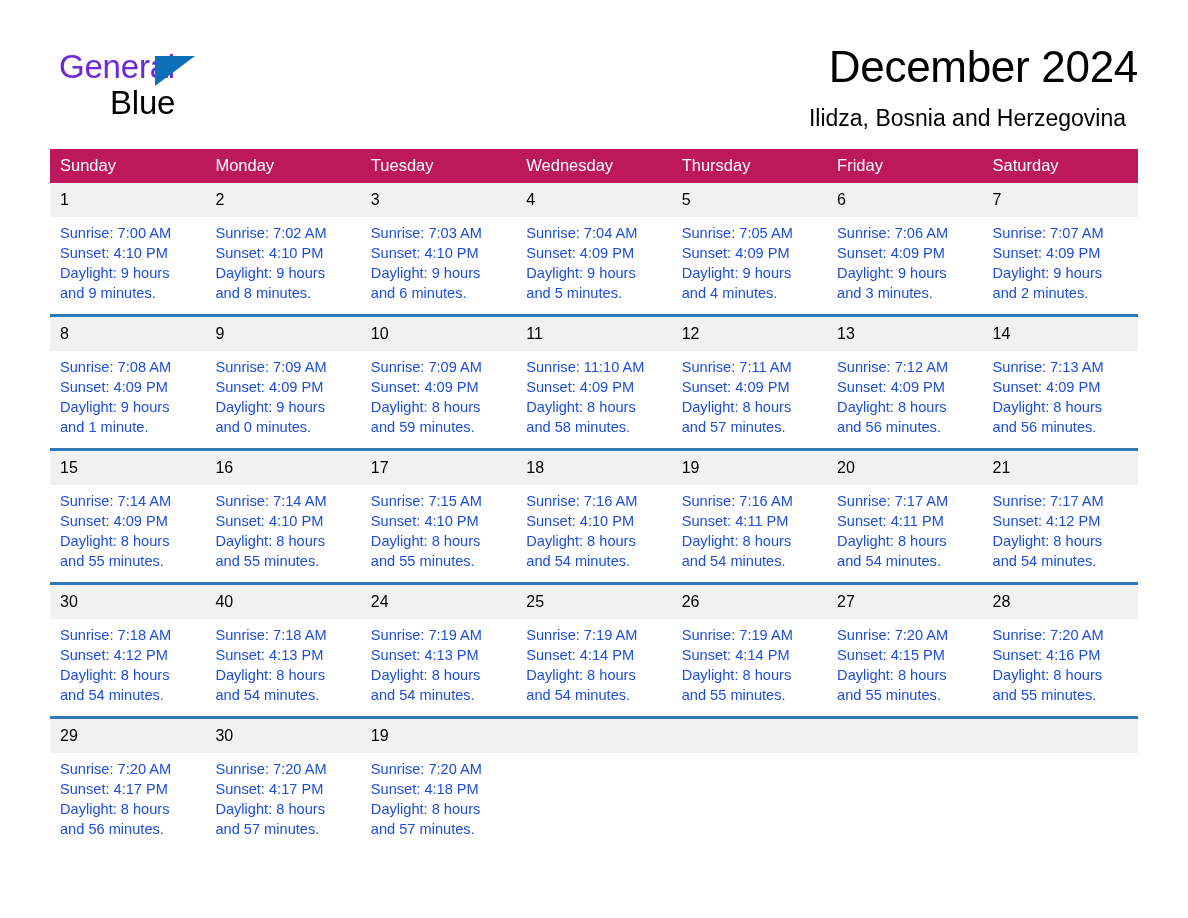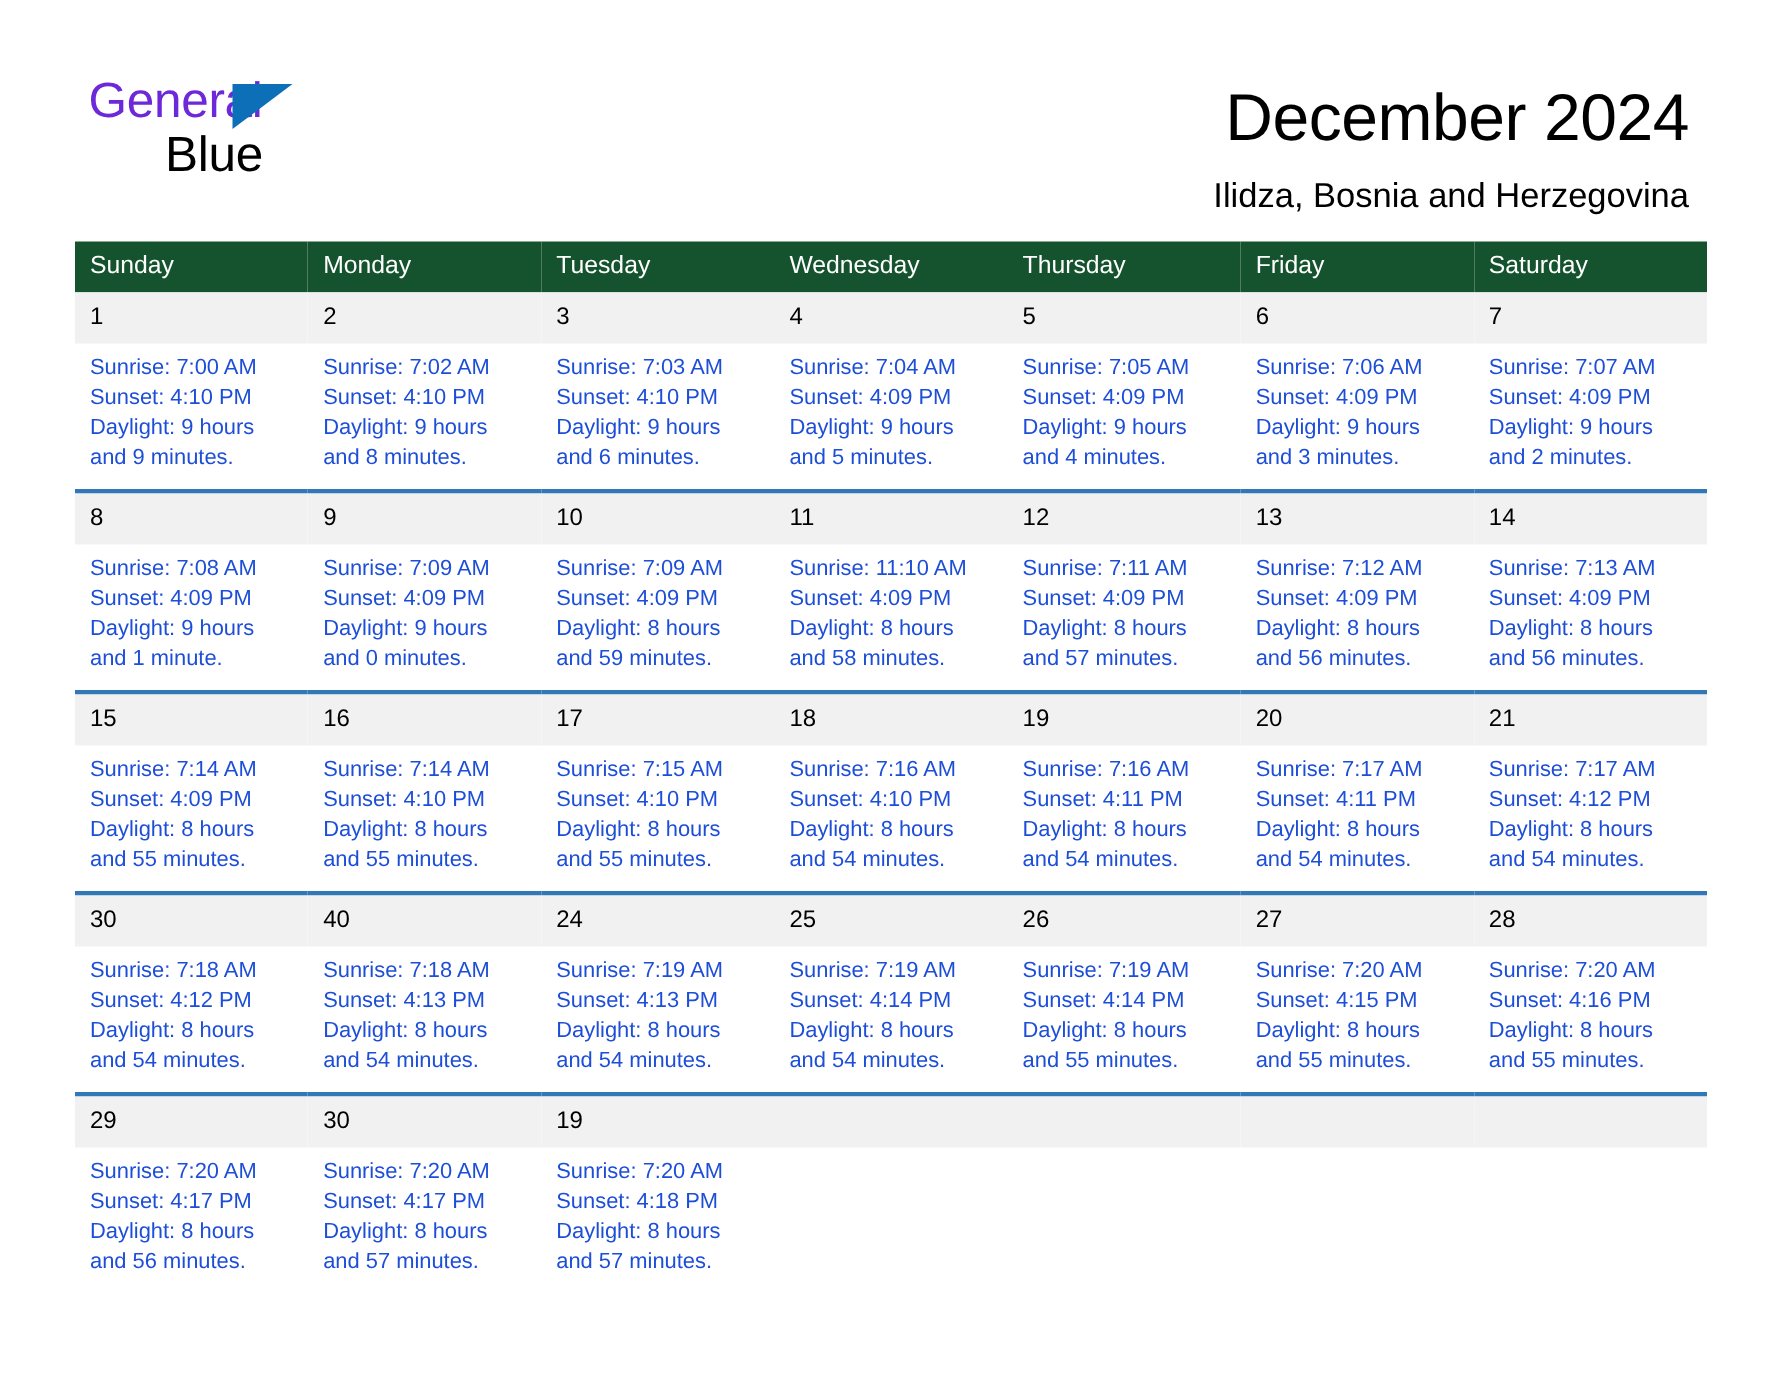--- a/index.html
+++ b/index.html
@@ -66,40 +66,40 @@
   .titles {
     text-align: right;
     flex: 1 1 auto;
     padding-top: 2px;
   }
   .cal-title {
     font-size: 44px;
     line-height: 1.06;
     font-weight: normal;
     color: #000;
-    margin: 12px;
+    margin: 0;
     letter-spacing: -0.3px;
   }
   .cal-subtitle {
     font-size: 23px;
     line-height: 1.2;
     color: #000;
     margin: 14px 12px 0 0;
     font-weight: normal;
   }
 
   
   .calendar {
     width: 1088px;
     margin-top: 17px;
     border-collapse: collapse;
     table-layout: fixed;
   }
   .calendar th {
-    background: #14532d;
+    background: #be185d;
     color: #ffffff;
     font-weight: normal;
     font-size: 16.5px;
     text-align: left;
     padding: 7px 0 8px 10px;
     border: 0;
   }
   .week-row > td {
     padding: 0;
     vertical-align: top;

